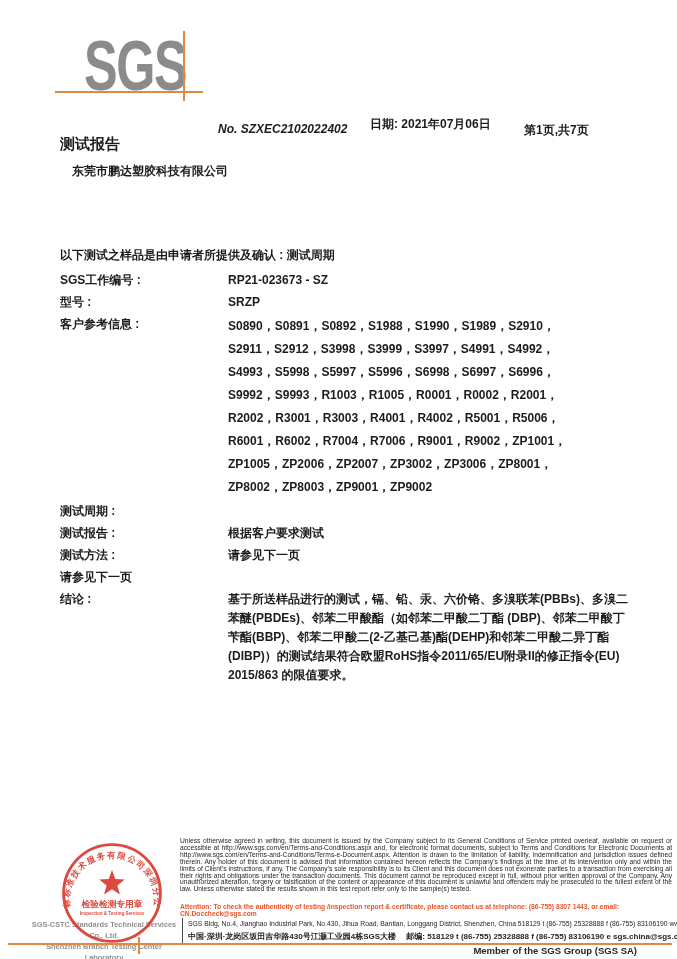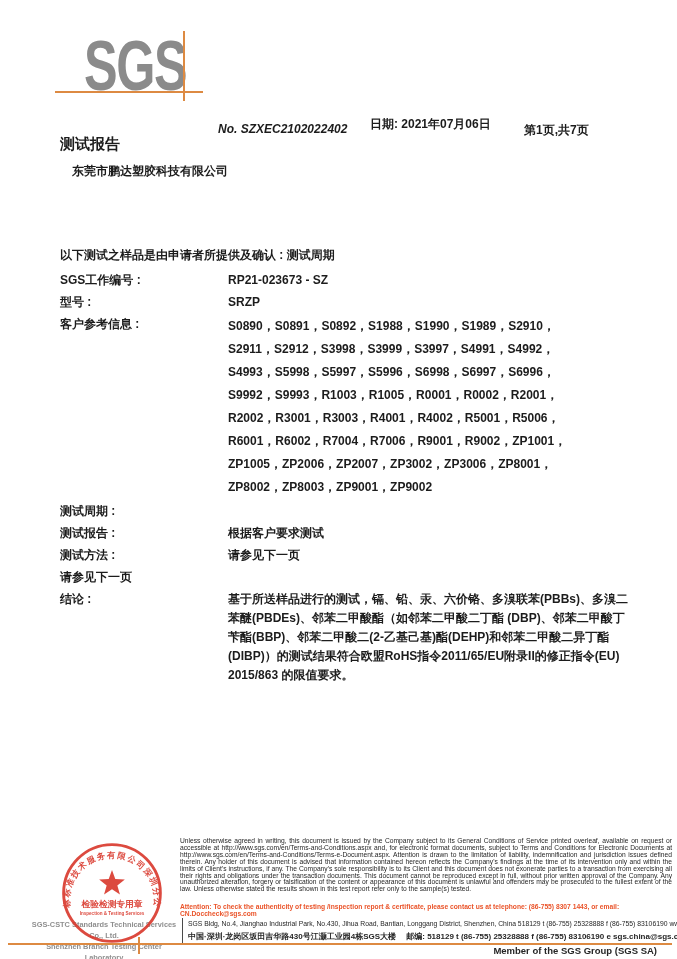--- a/index.html
+++ b/index.html
@@ -37,21 +37,21 @@
   .attention{position:absolute;left:180px;top:903px;width:492px;font-size:6.7px;line-height:7px;
              font-weight:bold;color:#ea5329;}
   .addr-block{position:absolute;left:182px;top:918px;width:488px;border-left:1px solid #4a4a4a;
               padding-left:5px;}
   .addr-en{font-size:6.8px;line-height:12px;color:#262626;white-space:nowrap;}
   .addr-cn{font-size:8px;line-height:13px;color:#262626;font-weight:bold;white-space:nowrap;}
   .company-gray{position:absolute;left:26px;top:919px;width:156px;text-align:center;
                 color:#8f8f8f;font-size:7.4px;line-height:11px;font-weight:bold;}
   .bottom-rule{position:absolute;left:8px;top:943px;width:664px;height:2px;background:#dd8a42;}
   .bottom-tick{position:absolute;left:138px;top:937px;width:2px;height:17px;background:#dd8a42;}
-  .member{position:absolute;right:20px;top:945px;font-size:9.5px;font-weight:bold;color:#262626;}
+  .member{position:absolute;right:40px;top:945px;font-size:9.5px;font-weight:bold;color:#262626;}
   .stamp{position:absolute;left:60px;top:841px;width:104px;height:104px;opacity:0.9;}
 </style>
 </head>
 <body>
 
 <div class="page">
 
   <div>
     <div class="logo-text">SGS</div>
     <div class="logo-hline"></div>

